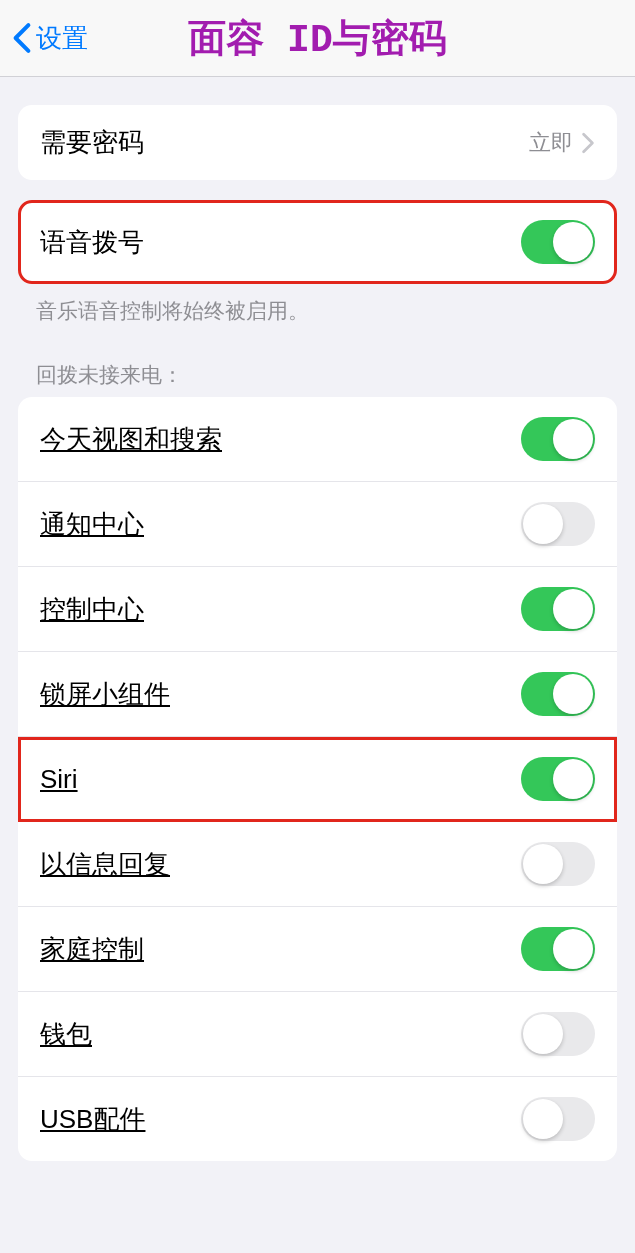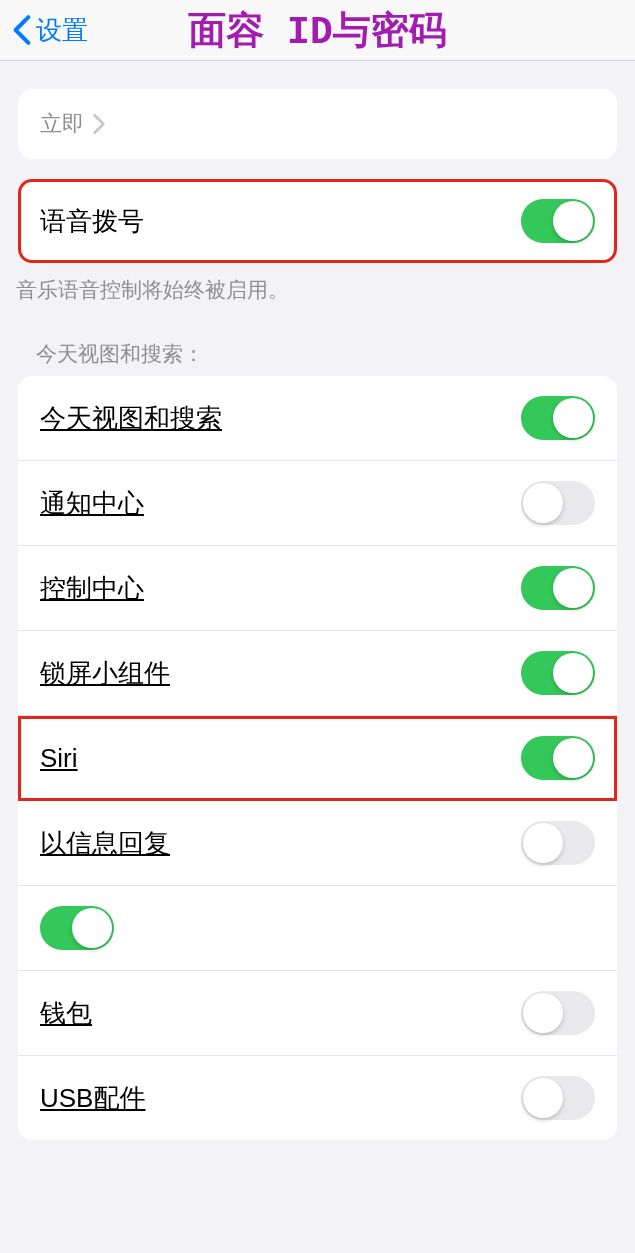--- a/index.html
+++ b/index.html
@@ -9,21 +9,21 @@
       -webkit-font-smoothing: antialiased;
     }
     body {
       width: 635px;
       height: 1253px;
       background: #f2f2f7;
       font-family: -apple-system, "Helvetica Neue", Arial, sans-serif;
       overflow: hidden;
     }
     .header {
-      height: 61px;
+      height: 77px;
       background: #f8f8f8;
       border-bottom: 1px solid #d1d1d6;
       display: flex;
       align-items: center;
       position: relative;
     }
     .back-btn {
       display: flex;
       align-items: center;
       padding-left: 12px;
@@ -79,21 +79,21 @@
       color: #8e8e93;
       font-size: 22px;
     }
     .row-value-text {
       margin-right: 8px;
     }
     .chevron-right svg {
       display: block;
     }
     .footer-text {
-      padding: 12px 36px 0 16px;
+      padding: 12px 36px 0 36px;
       font-size: 21px;
       color: #8e8e93;
       line-height: 1.4;
     }
     .section-header {
       padding: 8px 36px 8px 36px;
       margin-top: 28px;
       font-size: 21px;
       color: #8e8e93;
     }
@@ -152,20 +152,21 @@
     </span>
     <span>设置</span>
   </div>
   <div class="header-title">面容 ID与密码</div>
 </div>
 
 <div class="content">
 
   <div class="group group-first">
     <div class="row">
+      <span class="row-label">需要密码</span>
       <span class="row-value">
         <span class="row-value-text">立即</span>
         <span class="chevron-right">
           <svg width="14" height="22" viewBox="0 0 12 20">
             <polyline points="2,2 10,10 2,18" fill="none" stroke="#c7c7cc" stroke-width="2.5" stroke-linecap="round" stroke-linejoin="round"></polyline>
           </svg>
         </span>
       </span>
     </div>
   </div>
@@ -173,21 +174,21 @@
   <div class="group group-single highlight">
     <div class="row">
       <span class="row-label">语音拨号</span>
       <div class="toggle on">
         <div class="toggle-knob"></div>
       </div>
     </div>
   </div>
   <div class="footer-text">音乐语音控制将始终被启用。</div>
 
-  <div class="section-header">今天视图和搜索：</div>
+  <div class="section-header">回拨未接来电：</div>
 
   <div class="group group-tight" id="lock-access-group">
       <div class="row">
         <span class="row-label">今天视图和搜索</span>
         <div class="toggle on">
           <div class="toggle-knob"></div>
         </div>
       </div>
       <div class="row">
         <span class="row-label">通知中心</span>
@@ -213,20 +214,21 @@
           <div class="toggle-knob"></div>
         </div>
       </div>
       <div class="row">
         <span class="row-label">以信息回复</span>
         <div class="toggle off">
           <div class="toggle-knob"></div>
         </div>
       </div>
       <div class="row">
+        <span class="row-label">家庭控制</span>
         <div class="toggle on">
           <div class="toggle-knob"></div>
         </div>
       </div>
       <div class="row">
         <span class="row-label">钱包</span>
         <div class="toggle off">
           <div class="toggle-knob"></div>
         </div>
       </div>

